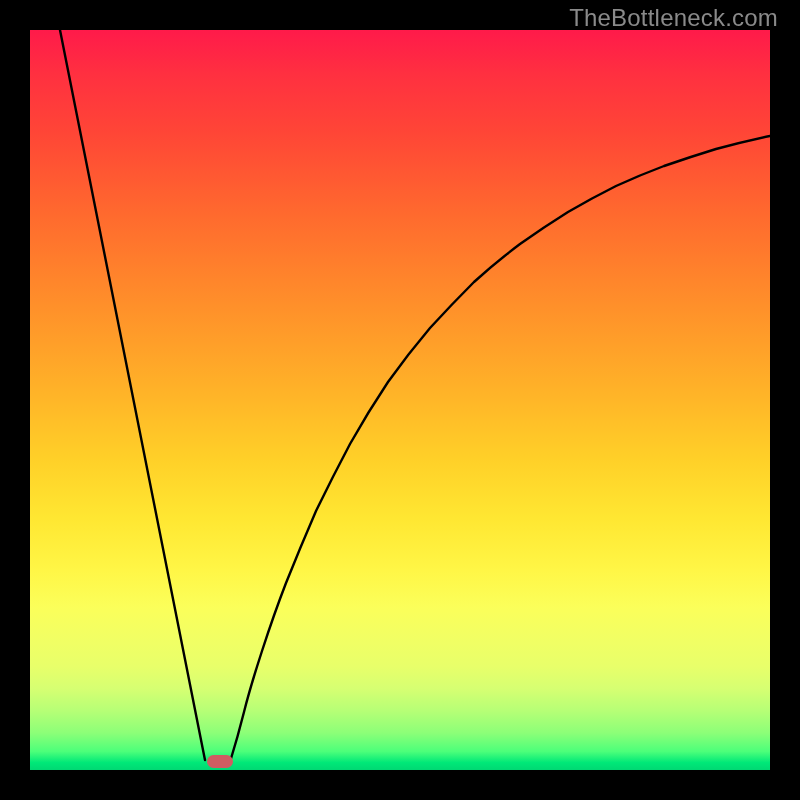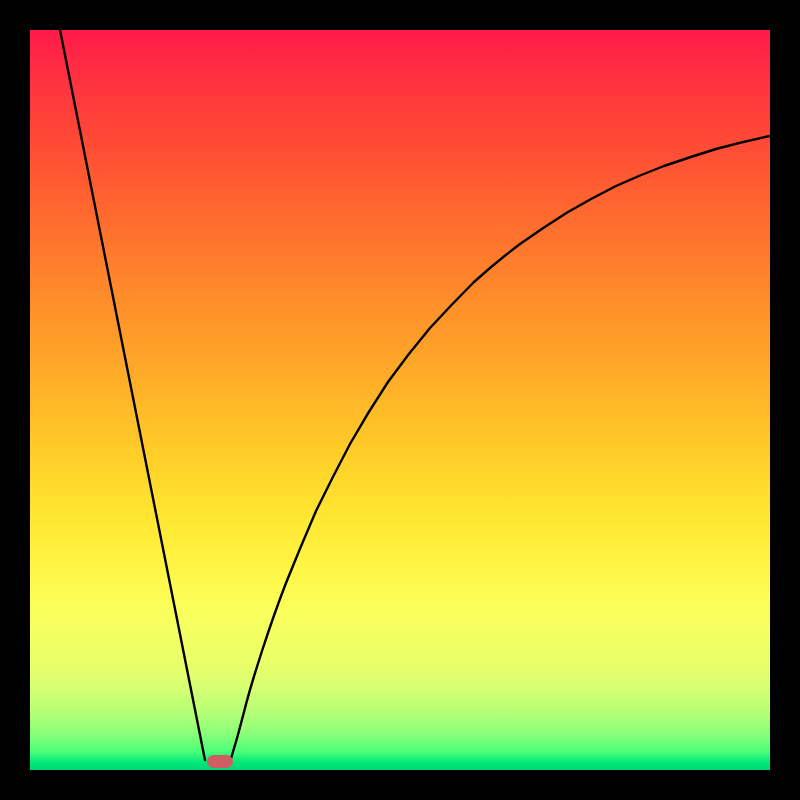--- a/index.html
+++ b/index.html
@@ -68,20 +68,21 @@
     font-size: 24px;
     letter-spacing: 0.2px;
     font-weight: 400;
     user-select: none;
   }
 </style>
 </head>
 <body>
 
 <div class="frame">
+  <div class="watermark">TheBottleneck.com</div>
 
   <div class="plot">
 
     <svg class="curve" viewBox="0 0 740 740" preserveAspectRatio="none">
 
       <path d="M 30 0 L 175 730" fill="none" stroke="#000" stroke-width="2.4" stroke-linecap="round"></path>
 
       <path d="M 200 732
                Q 208 706 214 682
                Q 220 658 232 621

